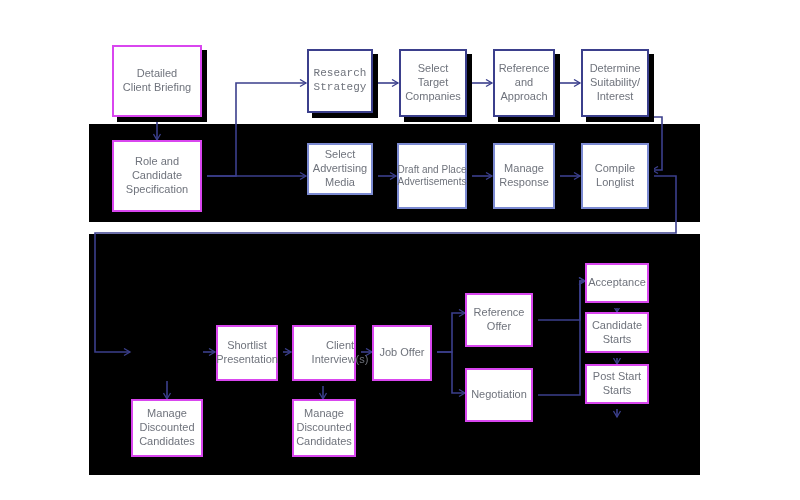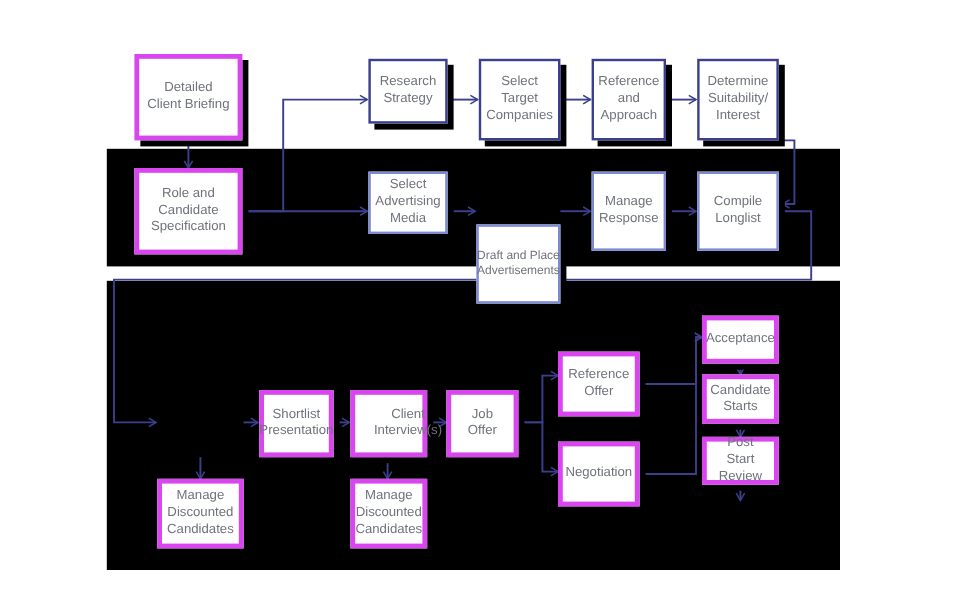--- a/index.html
+++ b/index.html
@@ -18,21 +18,21 @@
 
   
   .node{
     position:absolute;background:#ffffff;box-sizing:border-box;
     display:flex;align-items:center;justify-content:center;text-align:center;
     color:#6f737c;line-height:1.25;
     box-shadow:5px 5px 0 0 #000000;
     padding:2px 4px;
   }
   .node span{display:block;white-space:pre-line;}
-  .cyan{border:4px solid #d946ef;}
+  .cyan{border:2px solid #d946ef;}
   .navy{border:2px solid #3b3f8c;}
   .blue{border:2px solid #7b8ad2;}
   .f11{font-size:11px;}
   .f10{font-size:10px;}
 </style>
 </head>
 <body>
 
 <div id="stage">
 
@@ -82,21 +82,21 @@
 
       <path d="M649,176 L676,176 L676,233 L95,233 L95,352 L130,352"></path>
     </g>
   </svg>
 
   <div class="node cyan f11" style="left:112px;top:45px;width:90px;height:72px;">
     <span>Detailed
 Client Briefing</span>
   </div>
 
-  <div class="node navy f11" style="left:307px;top:49px;width:66px;height:54px;">
+  <div class="node navy f11" style="left:307px;top:49px;width:66px;height:64px;font-family:Liberation Mono, monospace;">
     <span>Research
 Strategy</span>
   </div>
 
   <div class="node navy f11" style="left:399px;top:49px;width:68px;height:68px;">
     <span>Select Target
 Companies</span>
   </div>
 
   <div class="node navy f11" style="left:493px;top:49px;width:62px;height:68px;">
@@ -115,21 +115,21 @@
 Candidate
 Specification</span>
   </div>
 
   <div class="node blue f11" style="left:307px;top:143px;width:66px;height:52px;">
     <span>Select
 Advertising
 Media</span>
   </div>
 
-  <div class="node blue f10" style="left:397px;top:143px;width:70px;height:66px;margin-top:44px;">
+  <div class="node blue f10" style="left:397px;top:143px;width:70px;height:66px;">
     <span>Draft and Place
 Advertisements</span>
   </div>
 
   <div class="node blue f11" style="left:493px;top:143px;width:62px;height:66px;">
     <span>Manage
 Response</span>
   </div>
 
   <div class="node blue f11" style="left:581px;top:143px;width:68px;height:66px;">
@@ -177,17 +177,17 @@
     <span>Acceptance</span>
   </div>
 
   <div class="node cyan f11" style="left:585px;top:312px;width:64px;height:41px;">
     <span>Candidate
 Starts</span>
   </div>
 
   <div class="node cyan f11" style="left:585px;top:364px;width:64px;height:40px;">
     <span>Post Start
-Review</span>
+Starts</span>
   </div>
 
 
 </div>
 
 </body></html>

